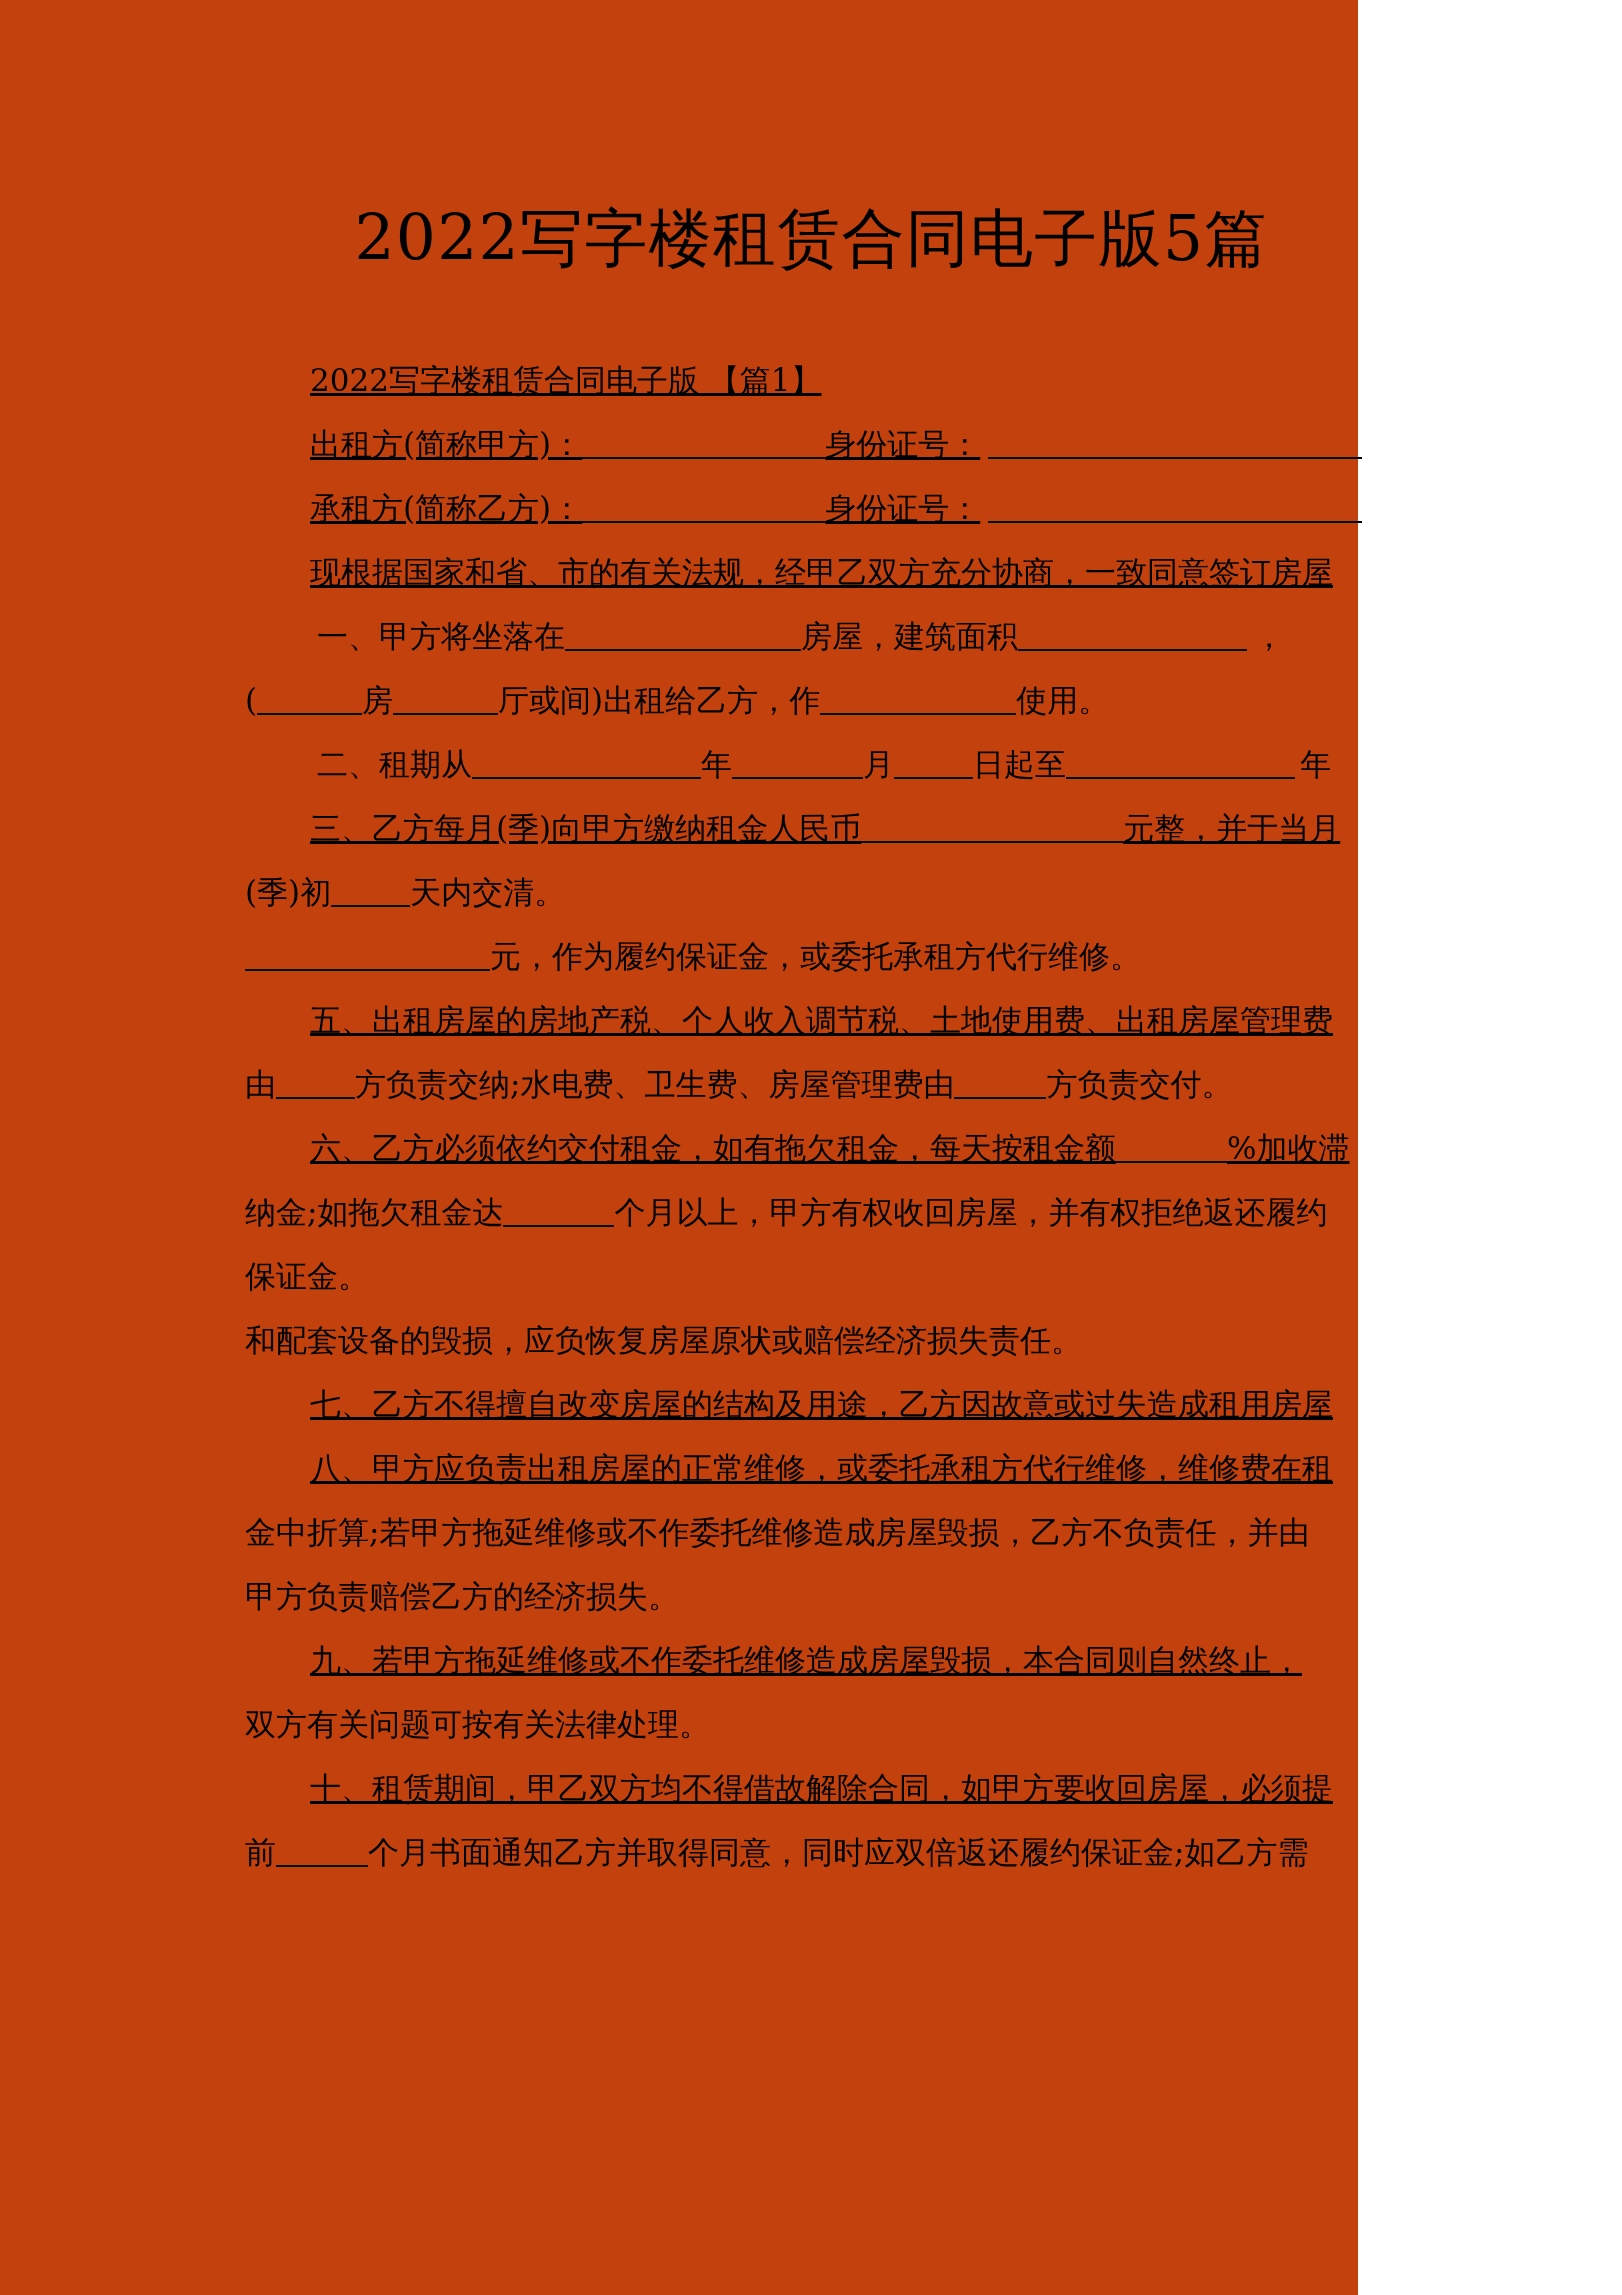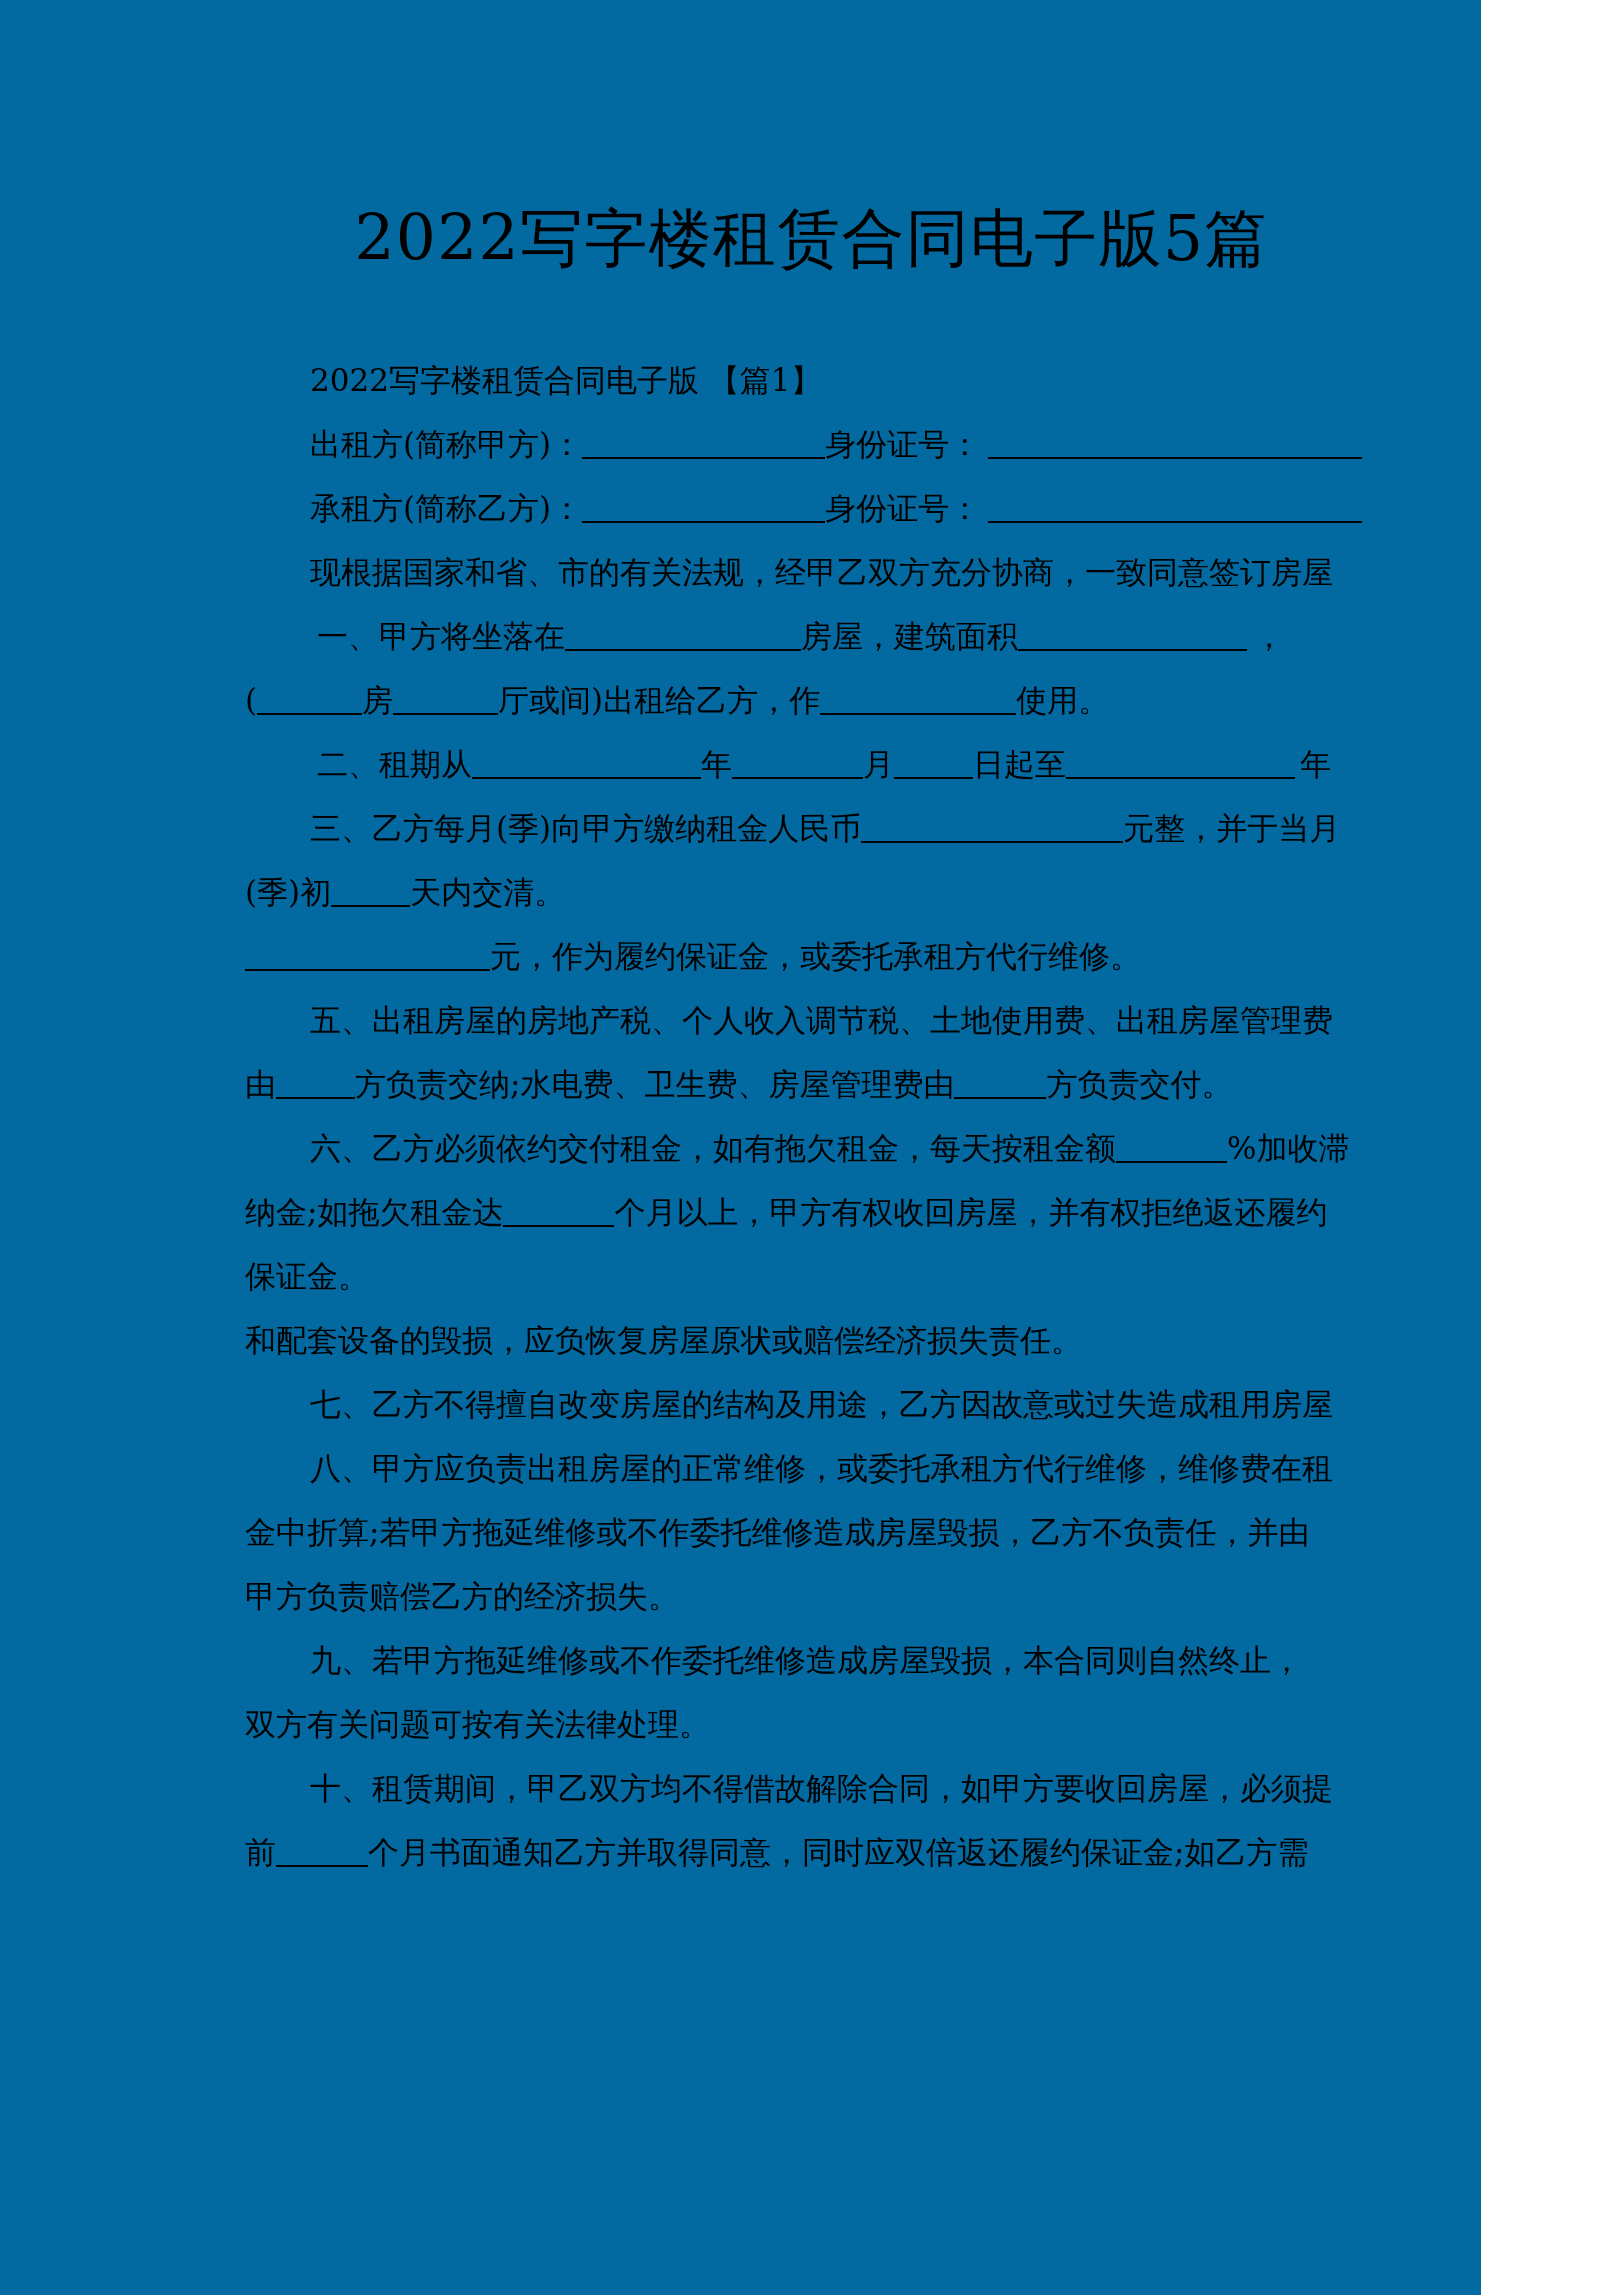--- a/index.html
+++ b/index.html
@@ -1,23 +1,23 @@
 <!DOCTYPE html>
 <html style="font-size:10.5px"><head>
 <meta charset="utf-8">
 <style>
   html, body { margin: 0; padding: 0; background: #ffffff; }
   body { width: 1623px; height: 2295px; position: relative; overflow: hidden;
          font-family: "DejaVu Serif", "Liberation Serif", serif; color: #000; }
-  .page { position: absolute; left: 0; top: 0; width: 1481px; height: 2295px; background: #0369a1; }
+  .page { position: absolute; left: 0; top: 0; width: 1358px; height: 2295px; background: #c2410c; }
   .title { position: absolute; left: 0; width: 1623px; top: 196px; text-align: center;
            font-size: 63px; line-height: 85px; letter-spacing: 1.3px; }
   .body { position: absolute; left: 245px; top: 348px; width: 1133px; }
   .line { height: 64px; line-height: 64px; font-size: 31px; white-space: nowrap; position: relative; }
-  .indent { padding-left: 65px; }
+  .indent { padding-left: 65px; text-decoration: underline; }
   .indent2 { padding-left: 72px; }
   .blank { display: inline-block; border-bottom: 2px solid #000; height: 34px; vertical-align: -3.9px; }
 </style>
 </head>
 <body>
 
 <div class="page">
 
   <div class="title">2022写字楼租赁合同电子版5篇</div>
 

